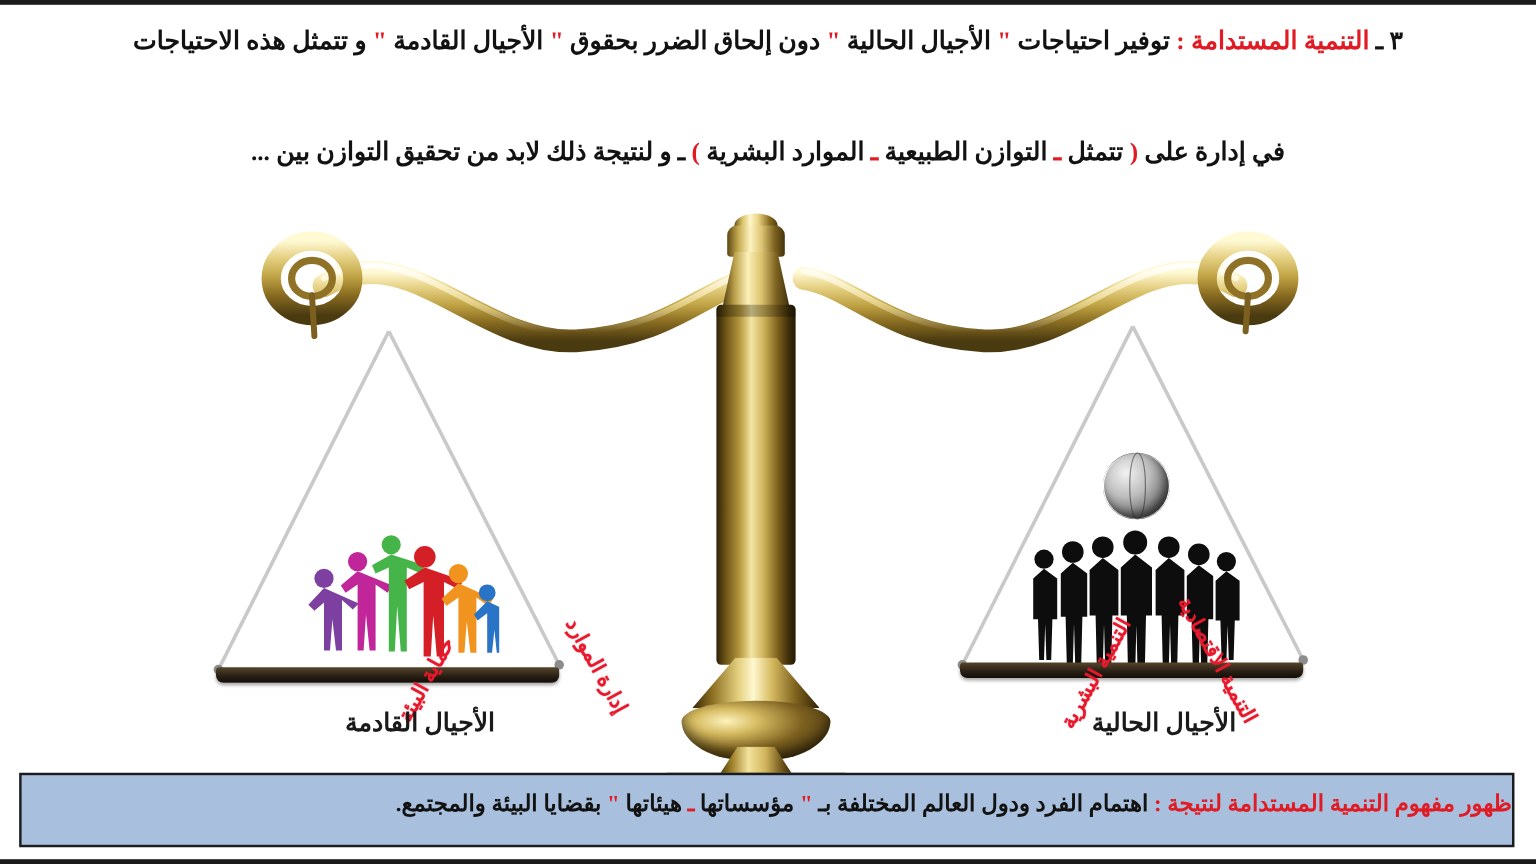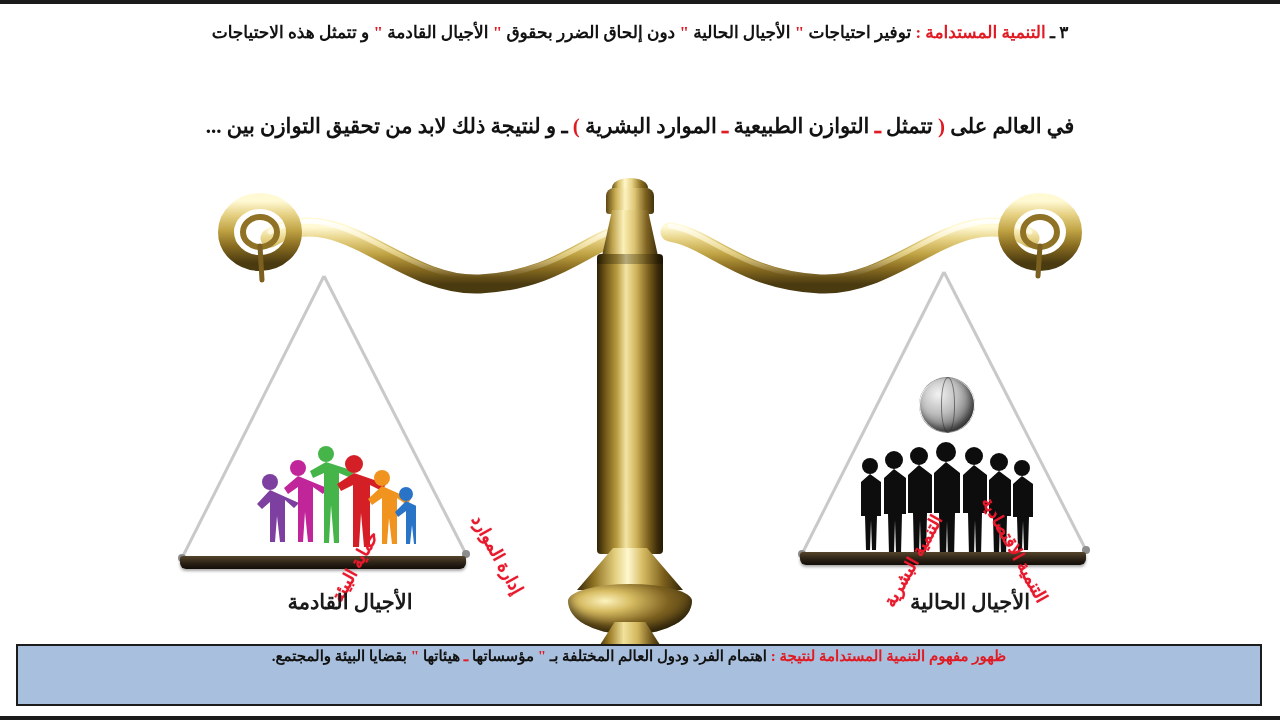--- a/index.html
+++ b/index.html
@@ -29,21 +29,21 @@
   
   .para {
     position: absolute;
     direction: rtl;
     text-align: center;
     font-weight: bold;
     color: #121212;
     white-space: nowrap;
     letter-spacing: 0px;
   }
-  .para.l1 { left: 0; width: 1280px; top: 22px; font-size: 17px; }
+  .para.l1 { left: 0; width: 1280px; top: 22px; font-size: 21px; }
   .para.l2 { left: 0; width: 1280px; top: 114px; font-size: 21px; }
   .red   { color: #e01b24; }
   .redq  { color: #e01b24; font-weight: bold; }
   .blk   { color: #121212; }
 
   
   .scale-wrap {
     position: absolute; left: 150px; top: 170px;
     width: 1000px; height: 470px;
   }
@@ -155,23 +155,23 @@
   .cap-right { left: 700px; top: 420px; width: 240px; }
 
   
   .callout {
     position: absolute; left: 16px; top: 644px; width: 1246px; height: 62px;
     background: #a8c0dd;
     border: 2px solid #1c1c1c;
     box-sizing: border-box;
   }
   .callout-inner {
-    position: absolute; left: 0; right: 0; top: 1px;
-    text-align: center; direction: rtl;
-    font-size: 15px; font-weight: bold; color: #141414;
+    position: absolute; left: 0; right: 0; top: 12px;
+    direction: rtl;
+    font-size: 19px; font-weight: bold; color: #141414;
     white-space: nowrap;
   }
 </style>
 </head>
 <body>
 
 <div id="slide">
 
   <div class="edge-top"></div>
   <div class="edge-bottom"></div>
@@ -184,21 +184,21 @@
     <span class="blk">الأجيال الحالية</span>
     <span class="redq">"</span>
     <span class="blk">دون إلحاق الضرر بحقوق</span>
     <span class="redq">"</span>
     <span class="blk">الأجيال القادمة</span>
     <span class="redq">"</span>
     <span class="blk">و تتمثل هذه الاحتياجات</span>
   </div>
 
   <div class="para l2">
-    <span class="blk">في العالم على</span>
+    <span class="blk">في إدارة على</span>
     <span class="redq">(</span>
     <span class="blk">تتمثل</span>
     <span class="redq">ـ</span>
     <span class="blk">التوازن الطبيعية</span>
     <span class="redq">ـ</span>
     <span class="blk">الموارد البشرية</span>
     <span class="redq">)</span>
     <span class="blk">ـ و لنتيجة ذلك لابد من تحقيق التوازن بين ...</span>
   </div>
 

